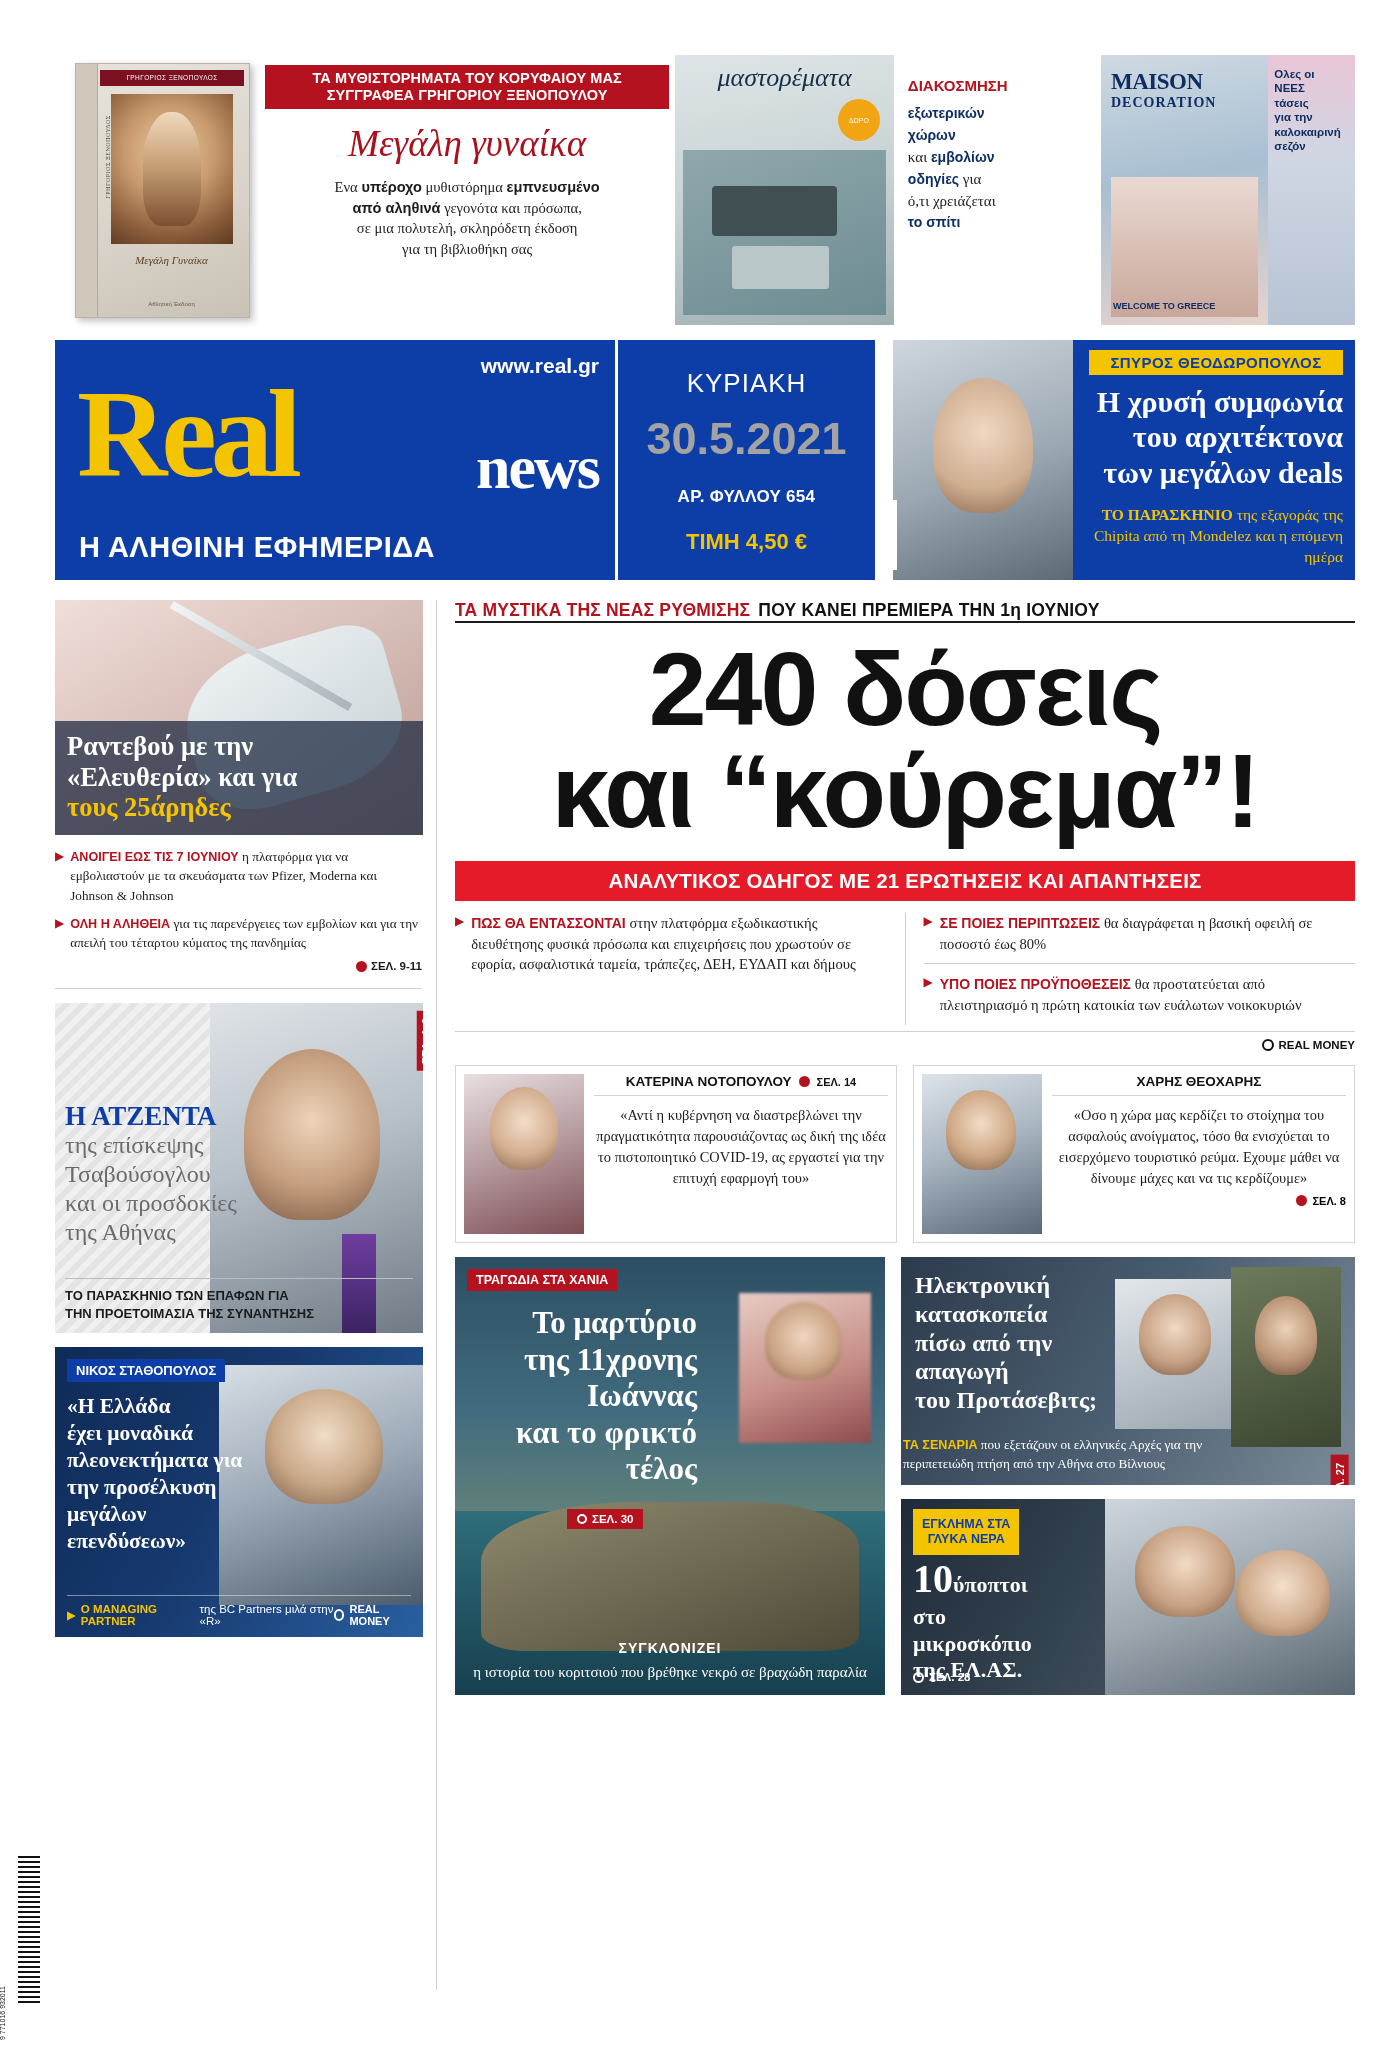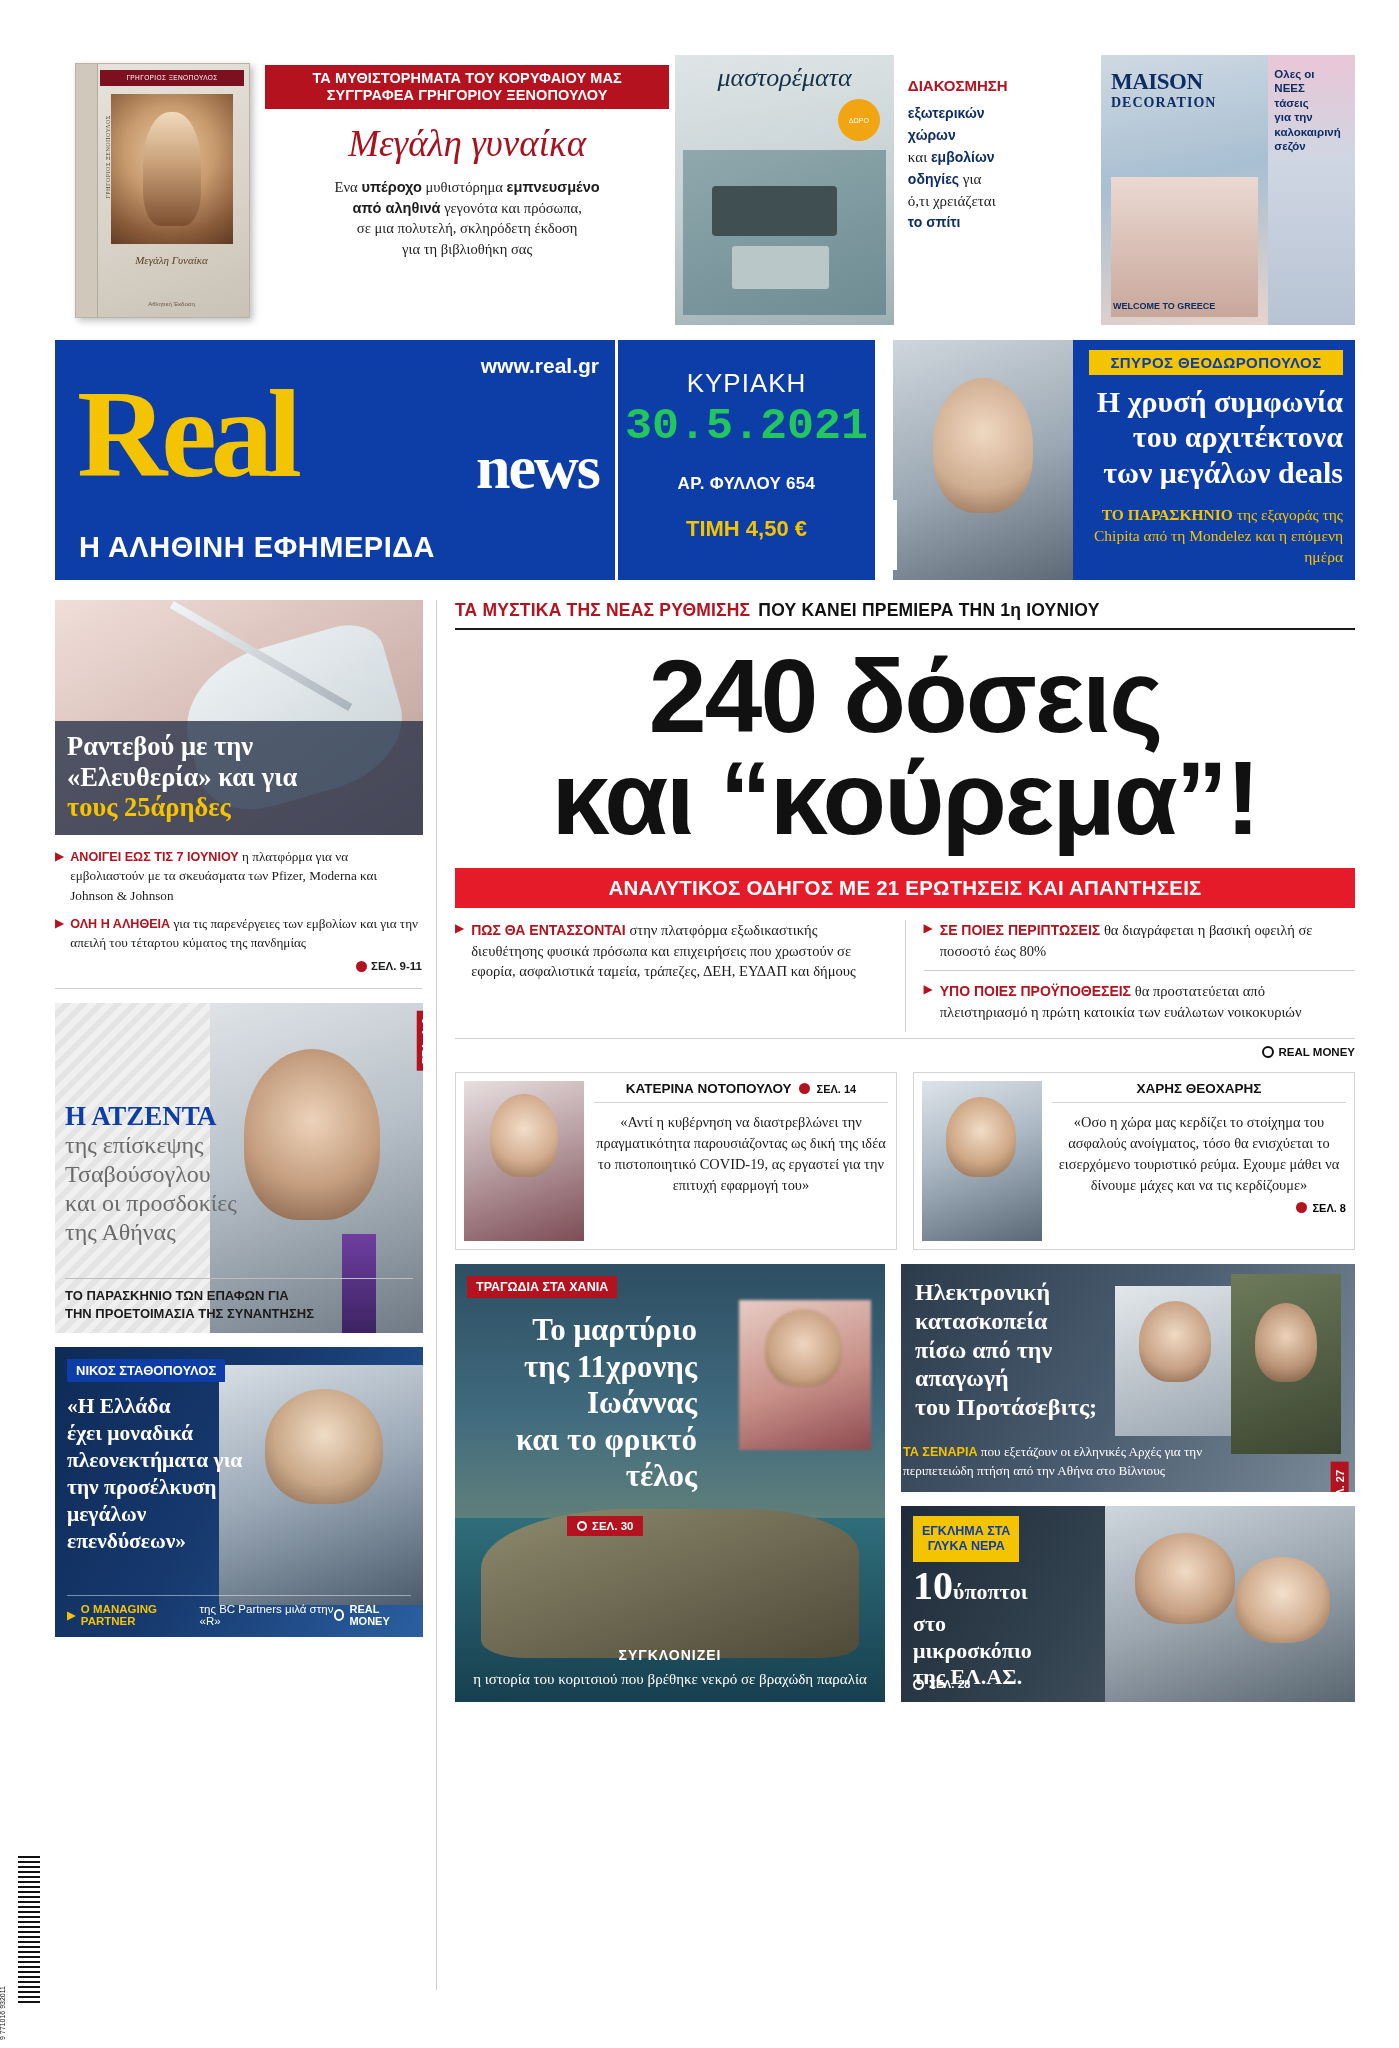--- a/index.html
+++ b/index.html
@@ -71,21 +71,21 @@
 
   
   .masthead { position: absolute; left: 55px; top: 340px; width: 1300px; height: 240px; display: flex; }
   .mh-left { width: 560px; background: #0d3da6; position: relative; }
   .mh-url { position: absolute; right: 16px; top: 14px; color: #fff; font-weight: bold; font-size: 21px; }
   .mh-logo { position: absolute; left: 22px; top: 32px; color: #f5c400; font-size: 125px; font-weight: bold; font-family: "Liberation Serif", serif; letter-spacing: -6px; line-height: 1; }
   .mh-news { position: absolute; right: 16px; top: 92px; color: #fff; font-size: 62px; font-weight: bold; font-family: "Liberation Serif", serif; letter-spacing: -2px; }
   .mh-tag { position: absolute; left: 24px; bottom: 16px; color: #fff; font-size: 29px; font-weight: bold; letter-spacing: .5px; }
   .mh-mid { width: 260px; background: #0d3da6; border-left: 3px solid #fff; color: #fff; text-align: center; padding-top: 28px; }
   .mh-day { font-size: 26px; font-weight: normal; letter-spacing: 1px; }
-  .mh-date { font-size: 45px; font-weight: bold; color: #22c55e; margin-top: 2px; font-family: Liberation Mono, monospace; }
+  .mh-date { font-size: 45px; font-weight: bold; color: #a3a3a3; margin-top: 14px; }
   .mh-issue { font-size: 17px; font-weight: bold; margin-top: 22px; letter-spacing: .3px; }
   .mh-price { font-size: 22px; font-weight: bold; color: #f5c400; margin-top: 22px; }
   .mh-right { flex: 1; background: #0d3da6; border-left: 18px solid #fff; position: relative; overflow: hidden; }
   .mh-face { position: absolute; left: 0; top: 0; width: 180px; height: 100%; background: linear-gradient(160deg,#cfd6dd 0%, #9aa7b2 55%, #5d6a76 100%); }
   .mh-face:after { content:""; position:absolute; left:22%; top:16%; width:56%; height:56%; background: radial-gradient(circle at 50% 40%, #f0d8c2 0%, #cfae91 60%, #8d6c55 100%); border-radius:50% 50% 42% 42%; }
   .mh-rm-tab { position: absolute; left: 4px; bottom: 10px; background: #fff; color: #0d3da6; font-size: 9px; font-weight: bold; padding: 3px 5px; transform: rotate(-90deg); transform-origin: left bottom; }
   .mh-byline { position: absolute; left: 196px; top: 10px; right: 12px; background: #f5c400; color: #0d3da6; font-weight: bold; font-size: 15px; padding: 4px 0; text-align: center; letter-spacing: .4px; }
   .mh-headline { position: absolute; left: 196px; top: 44px; right: 12px; color: #fff; font-size: 30px; font-weight: bold; line-height: 1.18; text-align: right; font-family: "Liberation Serif", serif; }
   .mh-kicker { position: absolute; left: 196px; bottom: 12px; right: 12px; color: #f5c400; font-size: 15.5px; line-height: 1.35; text-align: right; font-family: "Liberation Serif", serif; }
   .mh-kicker b { color: #f5c400; }
@@ -136,21 +136,21 @@
   .sta-foot .ft { color: #fff; font-size: 11.5px; display:flex; align-items:center; gap:5px; }
   .sta-foot .ft b { color: #f5c400; }
   .rm-badge { display:inline-flex; align-items:center; gap:5px; color:#fff; font-size:11px; font-weight:bold; }
   .rm-dot { width: 12px; height: 12px; border-radius: 50%; border: 2px solid #fff; }
 
   
   .barcode { position: absolute; left: 18px; bottom: 42px; width: 22px; height: 150px; background: repeating-linear-gradient(180deg,#111 0 2px,#fff 2px 5px); }
   .barcode-num { position: absolute; left: 6px; bottom: 8px; font-size: 7px; transform: rotate(-90deg); transform-origin: left bottom; white-space: nowrap; color:#111; }
 
   
-  .kicker-row { display: flex; align-items: center; gap: 8px; border-bottom: 2px solid #1b1b1b; padding-bottom: 7px; }
+  .kicker-row { display: flex; align-items: center; gap: 8px; border-bottom: 2px solid #1b1b1b; }
   .kicker-red { color: #b4121e; font-weight: bold; font-size: 17.5px; letter-spacing: .2px; }
   .kicker-blk { color: #111; font-weight: bold; font-size: 17.5px; letter-spacing: .2px; }
   .main-head { text-align: center; font-weight: bold; font-size: 104px; line-height: .98; color: #111; margin: 16px 0 6px; letter-spacing: -2px; font-family: "Liberation Sans", sans-serif; }
   .main-head .l2 { display: block; }
   .red-bar { background: #e61b2a; color: #fff; text-align: center; font-weight: bold; font-size: 20.5px; padding: 8px 0; margin-top: 18px; letter-spacing: .2px; }
   .qa-grid { display: flex; gap: 18px; margin-top: 12px; }
   .qa-col { flex: 1; }
   .qa-col.sep { border-left: 1px solid #cfcfcf; padding-left: 18px; }
   .qa-item { display: flex; gap: 7px; font-size: 14.6px; line-height: 1.42; color: #1b1b1b; font-family: "Liberation Serif", serif; margin-bottom: 9px; }
   .qa-item .tri { color: #b4121e; font-size: 12px; }

